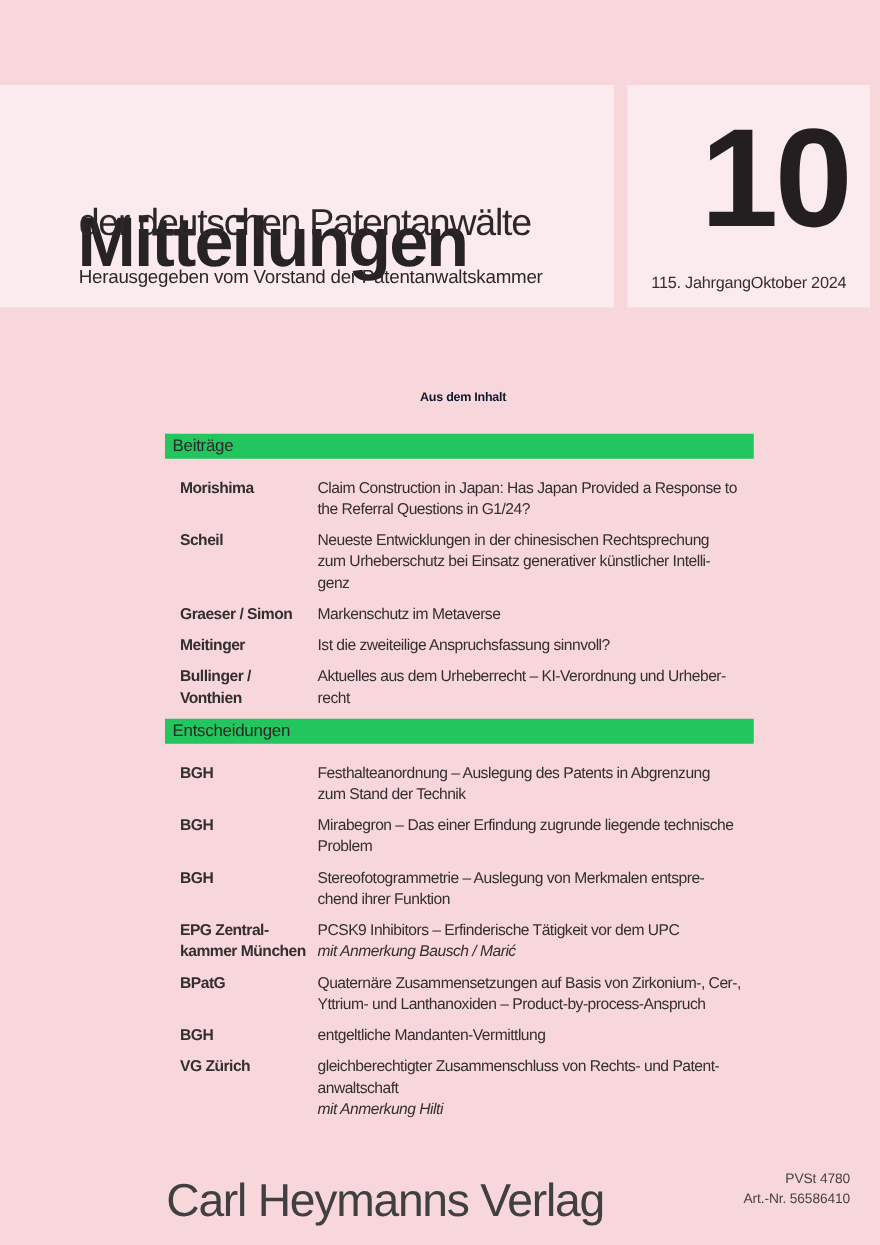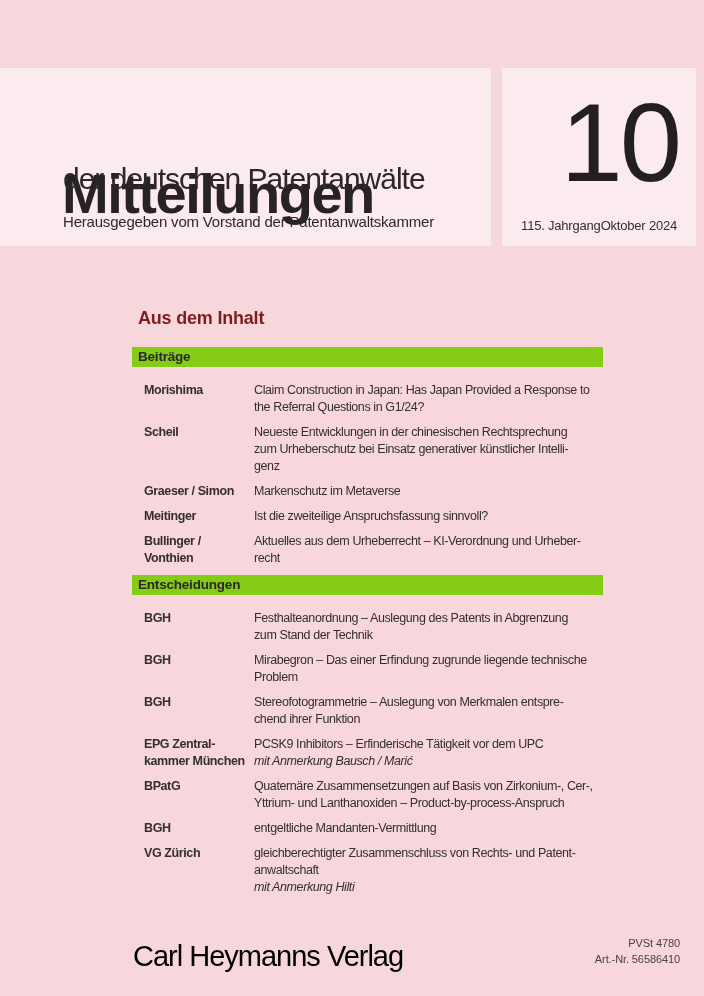--- a/index.html
+++ b/index.html
@@ -32,57 +32,57 @@
     line-height:1; color:#2c2728; white-space:nowrap;
   }
   .journal-tagline {
     position:absolute; left:63px; top:146px;
     font-size:15px; letter-spacing:-0.2px;
     line-height:1; color:#2c2728; white-space:nowrap;
   }
 
   .issue-number {
     position:absolute; right:17px; top:19px;
-    font-size:112px; font-weight:normal; line-height:1;
+    font-size:112px; font-weight:bold; line-height:1;
     letter-spacing:-3px; color:#231f20;
   }
   .issue-meta {
     position:absolute; right:19px; top:150px;
     display:flex; 
     font-size:13px; letter-spacing:-0.2px; color:#332e2f;
   }
 
   
   .toc { position:absolute; left:132px; top:312px; width:471px; }
   .toc-heading {
-    margin:0 0 0 6px; font-size:18px; font-weight:bold;
-    line-height:13px; letter-spacing:-0.2px; color:#7f1d1d;
+    margin:0 0 0 6px; font-size:10px; font-weight:bold;
+    line-height:13px; letter-spacing:-0.2px; color:#0f172a;text-align:center;
   }
   .band {
-    background:#84cc16; height:20px; line-height:20px;
-    padding-left:6px; font-weight:bold; font-size:13.5px;
+    background:#22c55e; height:20px; line-height:20px;
+    padding-left:6px; font-weight:normal; font-size:13.5px;
     letter-spacing:-0.2px; color:#2c2728; margin-top:6px;
   }
   .band.first { margin-top:22px; }
   .entries { margin:15px 0 0 12px; }
   .entry {
     display:flex; margin-bottom:8px;
     font-size:12.5px; line-height:17px; letter-spacing:-0.4px;
   }
   .entry-label {
     flex:0 0 110px; font-weight:bold; white-space:pre-line;
   }
   .entry-text { flex:1; }
   .entry-text .t { display:block; white-space:pre-line; }
   .entry-text .note { display:block; white-space:pre-line; font-style:italic; }
 
   
   .footer-publisher {
     position:absolute; left:133px; top:942px;
-    font-size:29px; line-height:1; letter-spacing:-1px; color:#000000;
+    font-size:37px; line-height:1; letter-spacing:-1px; color:#404040;
     white-space:nowrap;
   }
   .footer-codes {
     position:absolute; right:24px; top:936px;
     font-size:11px; line-height:15.5px; text-align:right;
     letter-spacing:-0.1px; color:#453f40;
   }
   .footer-codes span { display:block; }
 </style>
 </head>

